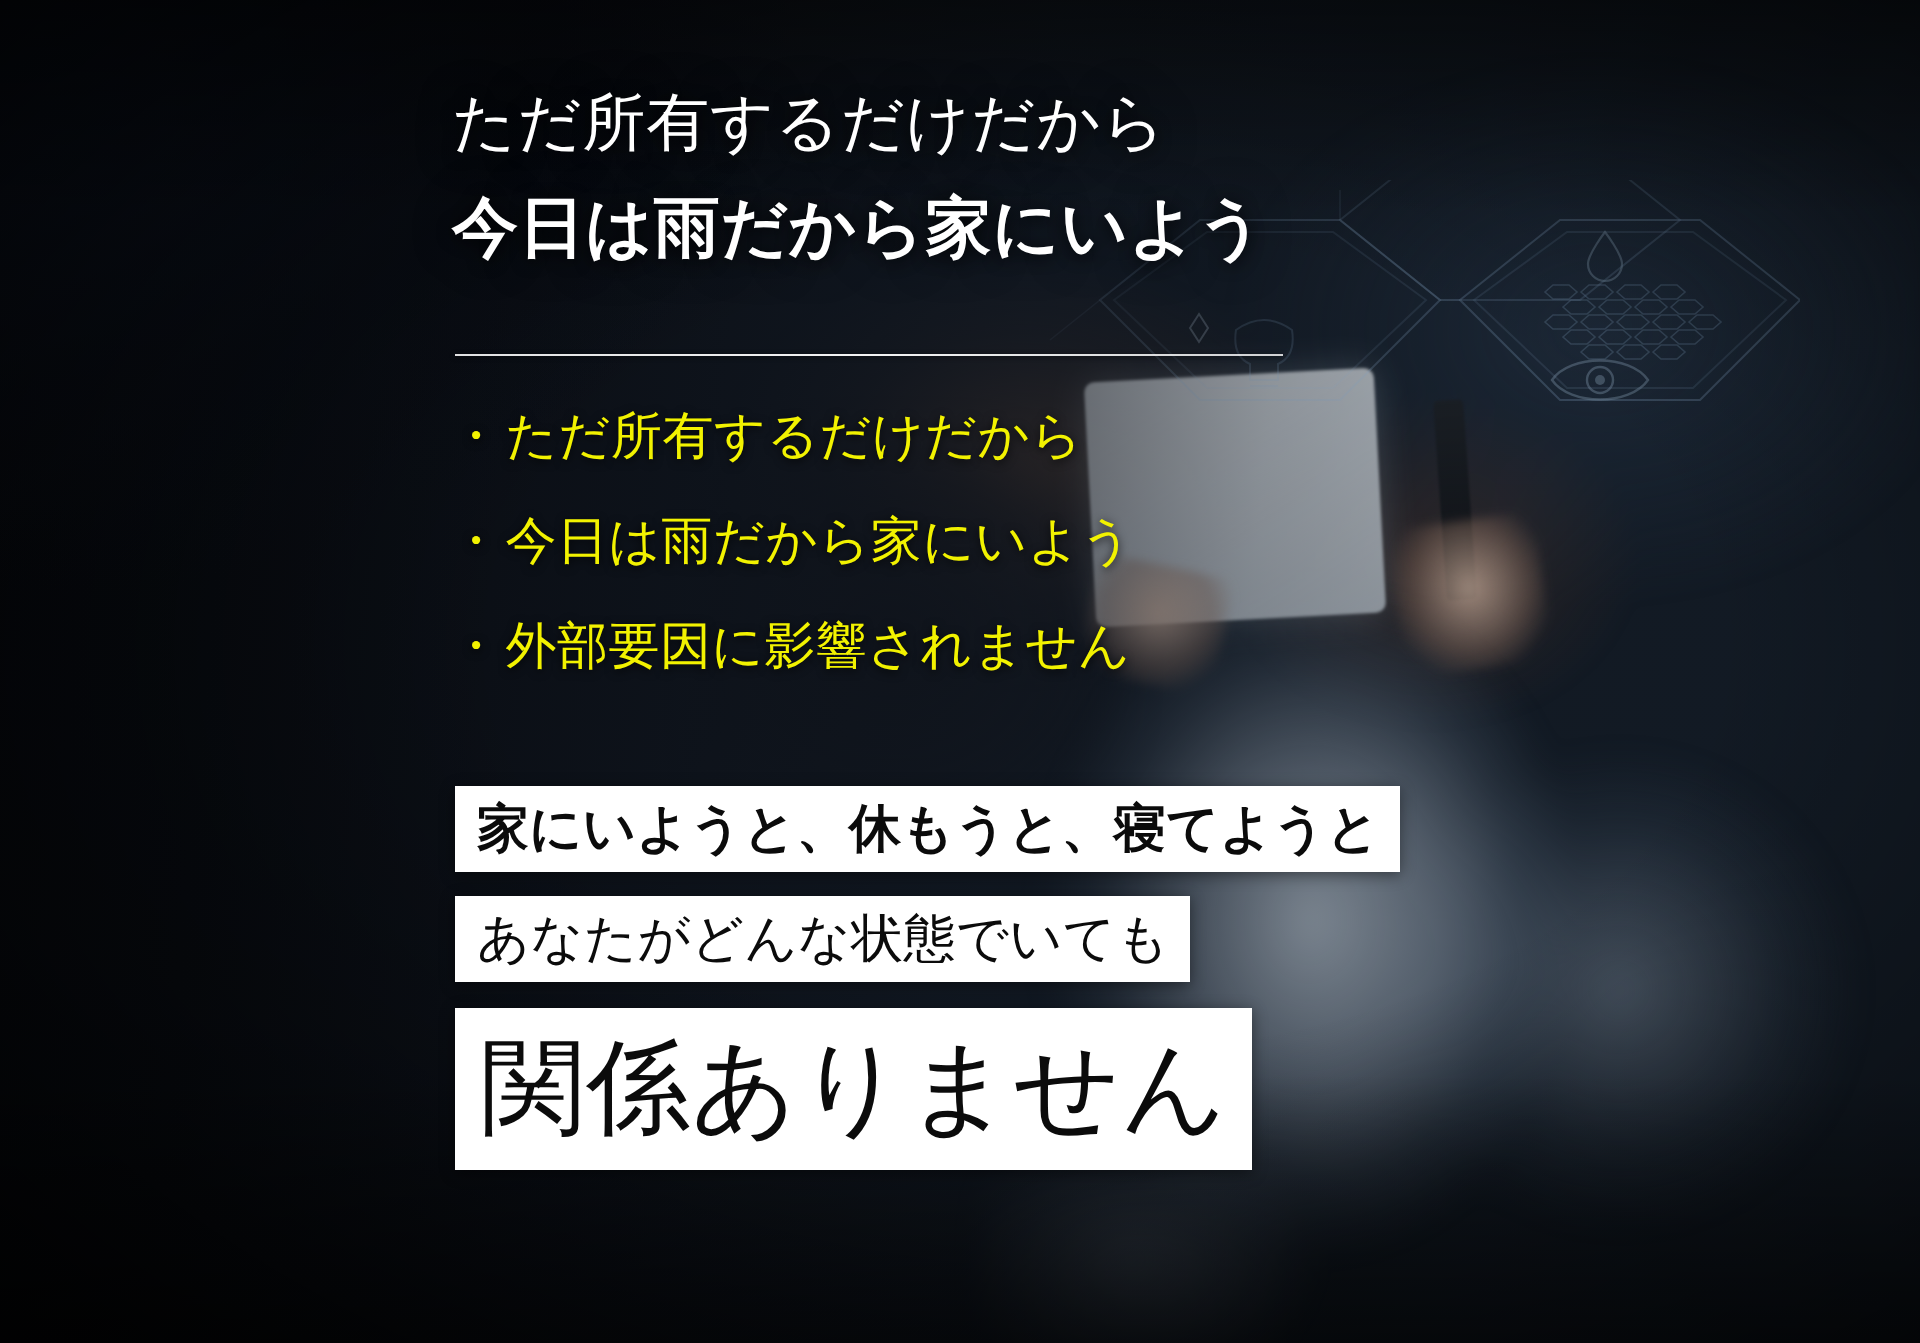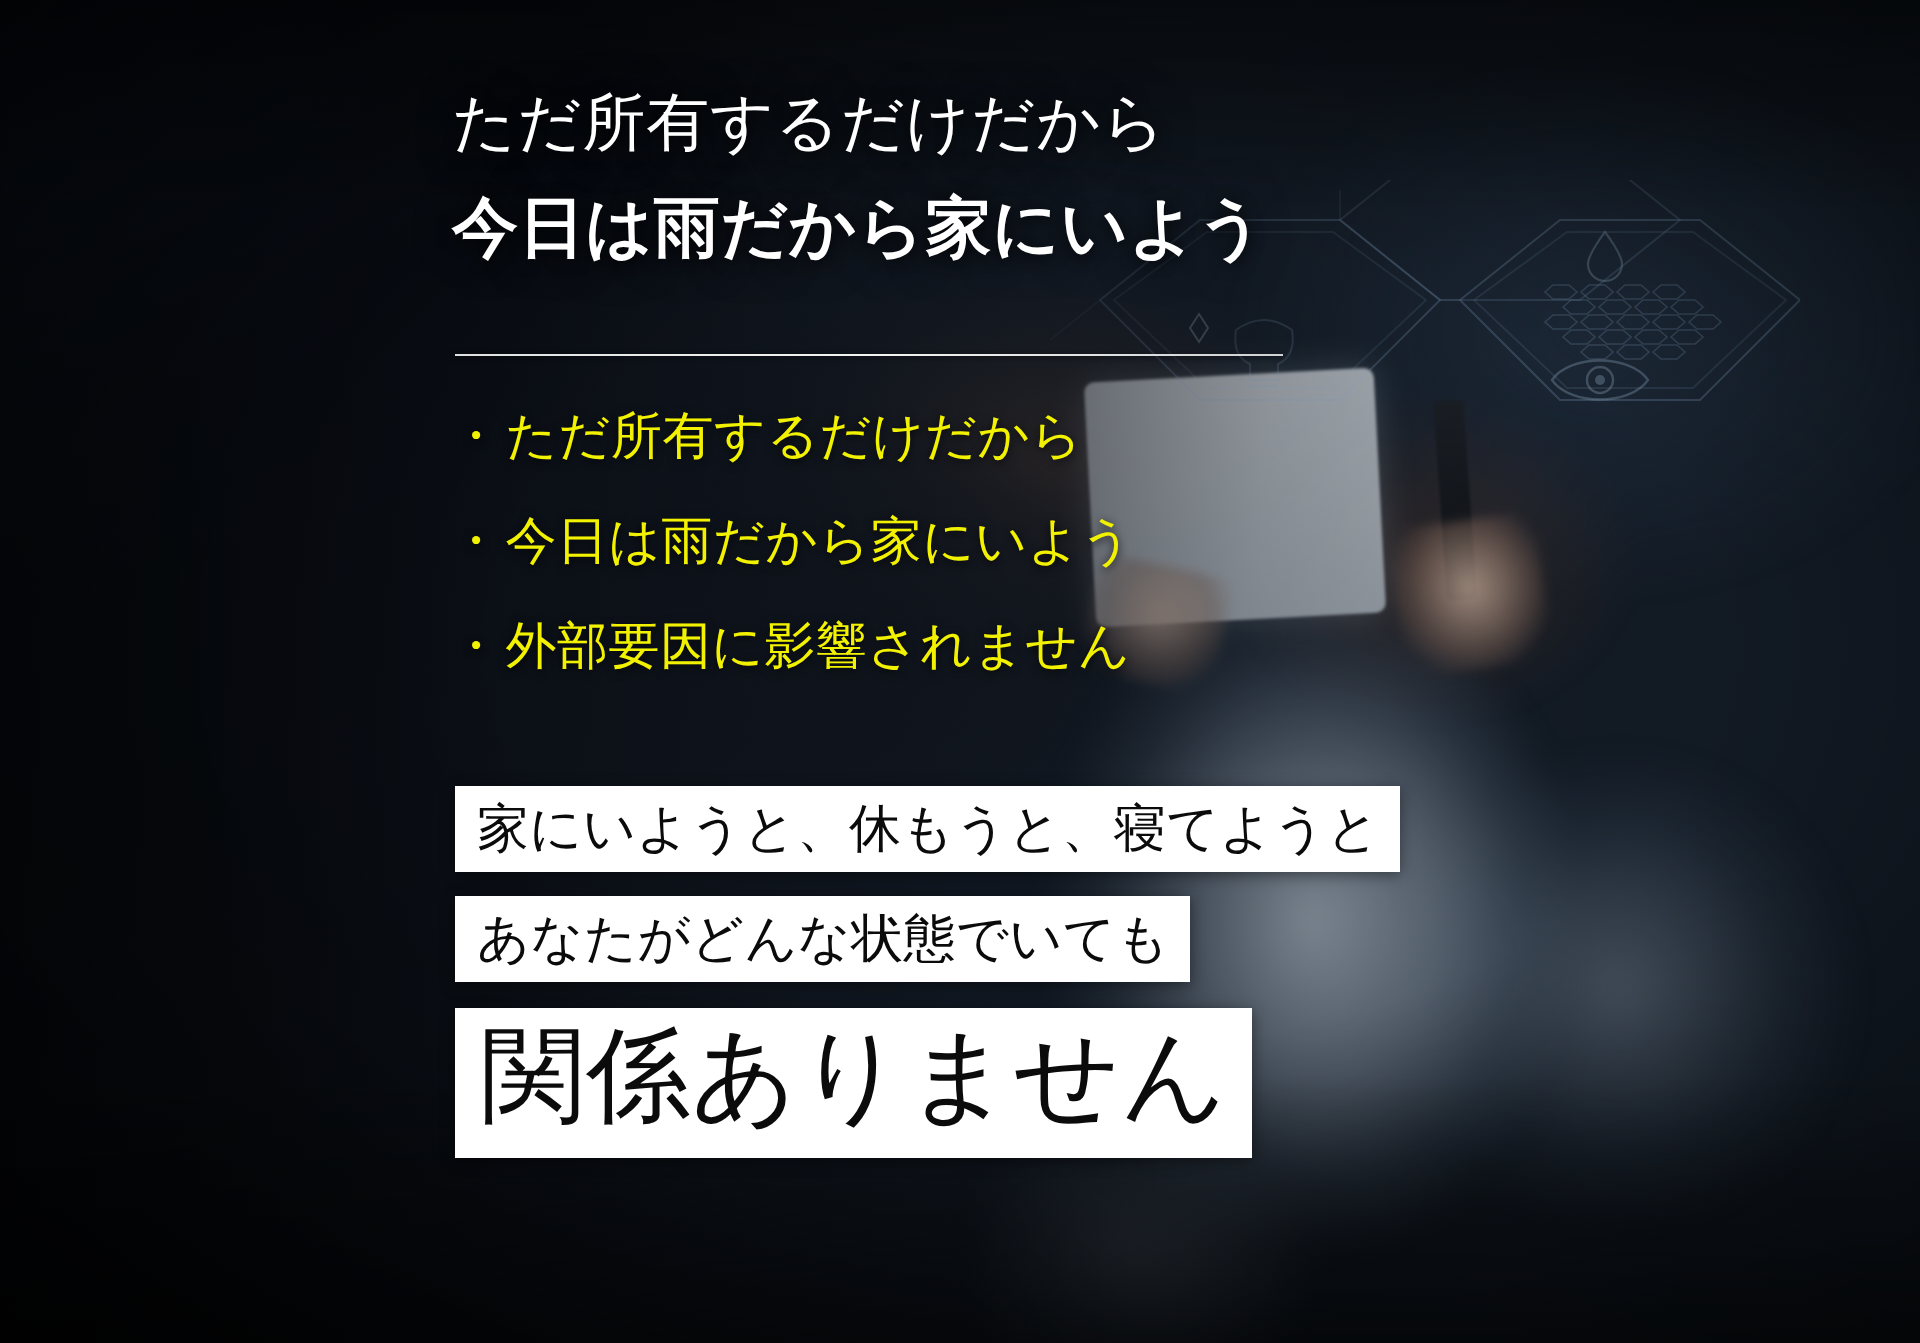--- a/index.html
+++ b/index.html
@@ -162,32 +162,33 @@
     color:#0b0b0b;
     display:inline-block;
     white-space:nowrap;
     box-shadow:0 3px 14px rgba(0,0,0,.45);
   }
   .box1{
     font-size:52px;
     line-height:1;
     padding:17px 20px 17px 22px;
     letter-spacing:.005em;
+    font-weight:bold;
   }
   .box2{
     font-size:52px;
     line-height:1;
     padding:17px 20px 17px 22px;
     letter-spacing:.005em;
     margin-top:24px;
   }
   .box3{
     font-size:104px;
     line-height:1;
-    padding:16px 24px 30px 26px;
+    padding:28px 24px 30px 26px;
     letter-spacing:.01em;
     margin-top:26px;
     font-weight:400;
   }
   .boxrow{display:block;}
 </style>
 </head>
 <body>
 
 <div id="stage">

